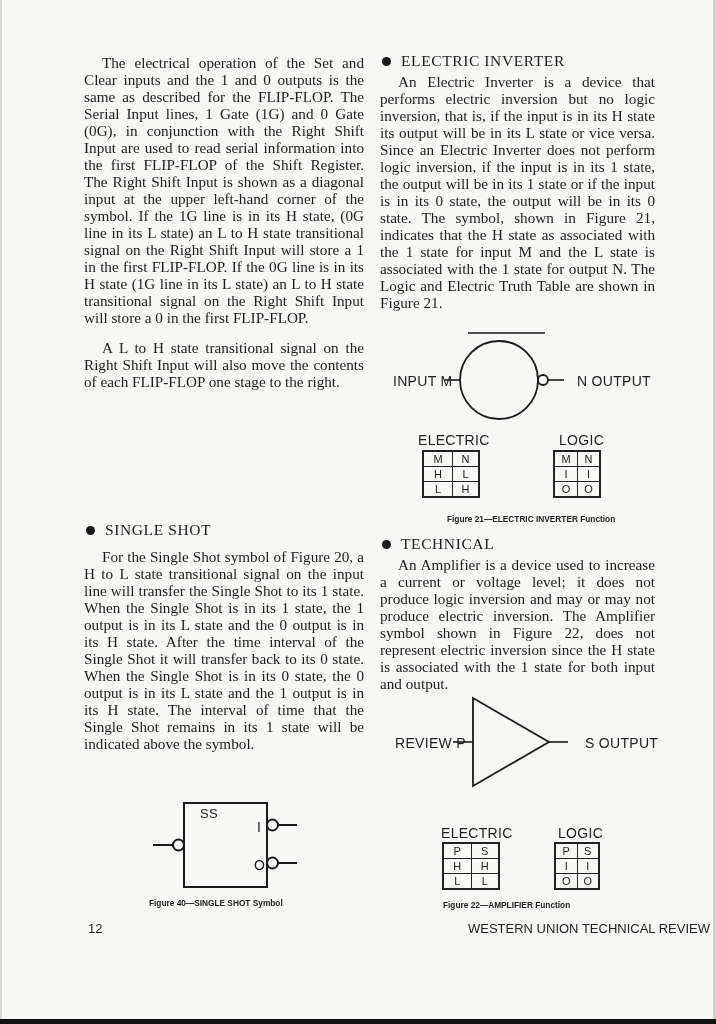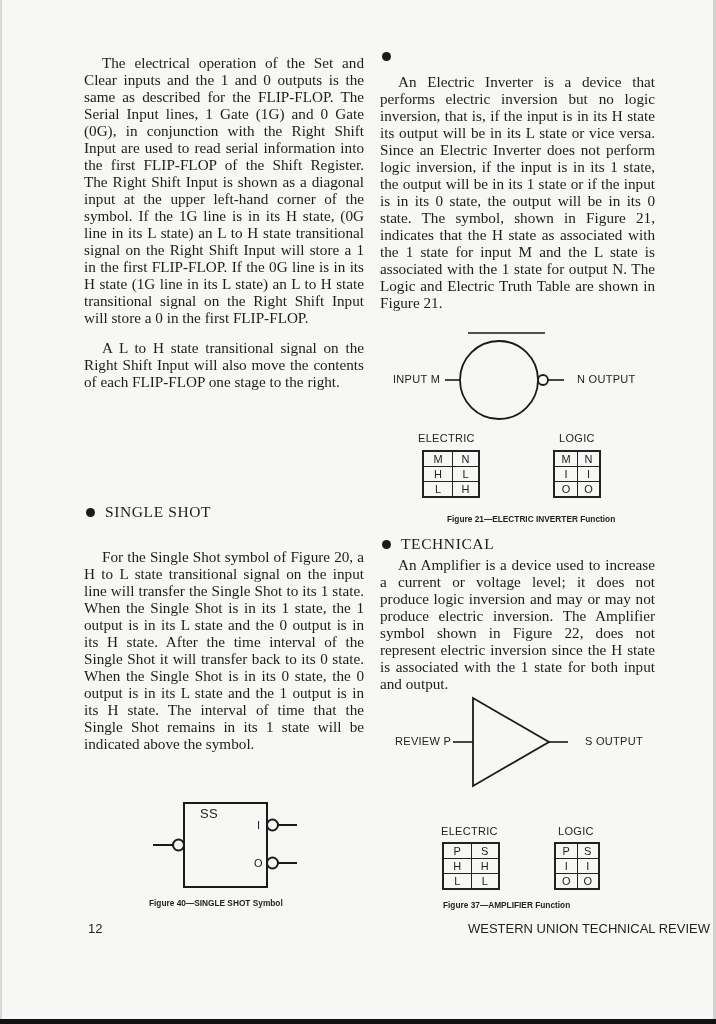--- a/index.html
+++ b/index.html
@@ -23,21 +23,21 @@
     font-family: "Liberation Serif", "DejaVu Serif", serif;
     font-size: 15.5px; letter-spacing: 0.6px; color: #1c1c1c;
     display: flex; align-items: center;
   }
   .bullet {
     display: inline-block; width: 9px; height: 9px; border-radius: 50%;
     background: #1a1a1a; margin-right: 10px;
   }
   .fig-label {
     position: absolute; font-family: "Liberation Sans", "DejaVu Sans", sans-serif;
-    font-size: 11px; color: #222; letter-spacing: 0.3px; white-space: nowrap;
+    font-size: 14px; color: #222; letter-spacing: 0.3px; white-space: nowrap;
   }
   .caption {
     position: absolute; font-family: "Liberation Sans", "DejaVu Sans", sans-serif;
     font-weight: bold; font-size: 8.3px; color: #222; white-space: nowrap;
   }
   .footer {
     position: absolute; font-family: "Liberation Sans", "DejaVu Sans", sans-serif;
     font-weight: normal; font-size: 13px; color: #222; white-space: nowrap;
   }
   table.truth {
@@ -53,21 +53,21 @@
 </head>
 <body>
 
 <div class="left-edge"></div>
 <div class="right-edge"></div>
 <div class="bottom-edge"></div>
 
 <p class="para" style="left:84px; top:54px; width:280px;">The electrical operation of the Set and Clear inputs and the 1 and 0 outputs is the same as described for the FLIP-FLOP. The Serial Input lines, 1 Gate (1G) and 0 Gate (0G), in conjunction with the Right Shift Input are used to read serial information into the first FLIP-FLOP of the Shift Register. The Right Shift Input is shown as a diagonal input at the upper left-hand corner of the symbol. If the 1G line is in its H state, (0G line in its L state) an L to H state transitional signal on the Right Shift Input will store a 1 in the first FLIP-FLOP. If the 0G line is in its H state (1G line in its L state) an L to H state transitional signal on the Right Shift Input will store a 0 in the first FLIP-FLOP.</p>
 <p class="para" style="left:84px; top:339px; width:280px;">A L to H state transitional signal on the Right Shift Input will also move the contents of each FLIP-FLOP one stage to the right.</p>
 
-<div class="heading" style="left:86px; top:503px;">
+<div class="heading" style="left:86px; top:521px;">
   <span class="bullet"></span>
   <span>SINGLE SHOT</span>
 </div>
 <p class="para" style="left:84px; top:548px; width:280px;">For the Single Shot symbol of Figure 20, a H to L state transitional signal on the input line will transfer the Single Shot to its 1 state. When the Single Shot is in its 1 state, the 1 output is in its L state and the 0 output is in its H state. After the time interval of the Single Shot it will transfer back to its 0 state. When the Single Shot is in its 0 state, the 0 output is in its L state and the 1 output is in its H state. The interval of time that the Single Shot remains in its 1 state will be indicated above the symbol.</p>
 
 <svg class="fig" style="left:150px; top:800px;" width="160" height="100">
   <rect x="34" y="3" width="83" height="84" fill="none" stroke="#1a1a1a" stroke-width="2"></rect>
   <line x1="3" y1="45" x2="23" y2="45" stroke="#1a1a1a" stroke-width="2"></line>
   <circle cx="28.5" cy="45" r="5.5" fill="#f7f7f5" stroke="#1a1a1a" stroke-width="2"></circle>
   <circle cx="122.5" cy="25" r="5.5" fill="#f7f7f5" stroke="#1a1a1a" stroke-width="2"></circle>
@@ -77,20 +77,21 @@
 </svg>
 <span class="fig-label" style="left:200px; top:806px; font-size:13px;">SS</span>
 <span class="fig-label" style="left:257px; top:819px;">I</span>
 <span class="fig-label" style="left:254px; top:857px;">O</span>
 <span class="caption" style="left:149px; top:898px;">Figure 40—SINGLE SHOT Symbol</span>
 
 <span class="footer" style="left:88px; top:921px;">12</span>
 
 <div class="heading" style="left:382px; top:52px;">
   <span class="bullet"></span>
+  <span>ELECTRIC INVERTER</span>
 </div>
 <p class="para" style="left:380px; top:73px; width:275px;">An Electric Inverter is a device that performs electric inversion but no logic inversion, that is, if the input is in its H state its output will be in its L state or vice versa. Since an Electric Inverter does not perform logic inversion, if the input is in its 1 state, the output will be in its 1 state or if the input is in its 0 state, the output will be in its 0 state. The symbol, shown in Figure 21, indicates that the H state as associated with the 1 state for input M and the L state is associated with the 1 state for output N. The Logic and Electric Truth Table are shown in Figure 21.</p>
 
 <svg class="fig" style="left:455px; top:330px;" width="160" height="100">
   <line x1="13" y1="3" x2="90" y2="3" stroke="#1a1a1a" stroke-width="1.6"></line>
   <circle cx="44" cy="50" r="39" fill="none" stroke="#1a1a1a" stroke-width="1.8"></circle>
   <line x1="-10" y1="50" x2="5" y2="50" stroke="#1a1a1a" stroke-width="1.6"></line>
   <circle cx="88" cy="50" r="5" fill="#f7f7f5" stroke="#1a1a1a" stroke-width="1.8"></circle>
   <line x1="93" y1="50" x2="109" y2="50" stroke="#1a1a1a" stroke-width="1.6"></line>
 </svg>
@@ -176,15 +177,15 @@
   <tr>
         <td>I</td>
         <td>I</td>
       </tr>
   <tr>
         <td>O</td>
         <td>O</td>
       </tr>
 </tbody>
   </table>
-<span class="caption" style="left:443px; top:900px;">Figure 37—AMPLIFIER Function</span>
+<span class="caption" style="left:443px; top:900px;">Figure 22—AMPLIFIER Function</span>
 
 <span class="footer" style="left:468px; top:921px;">WESTERN UNION TECHNICAL REVIEW</span>
 
 </body></html>

